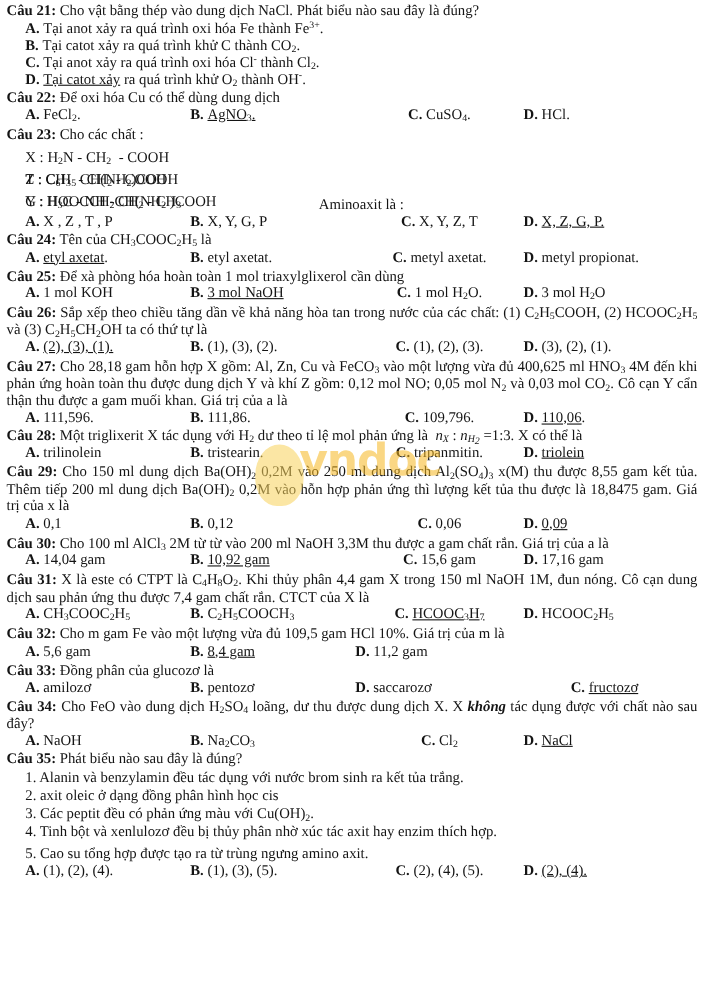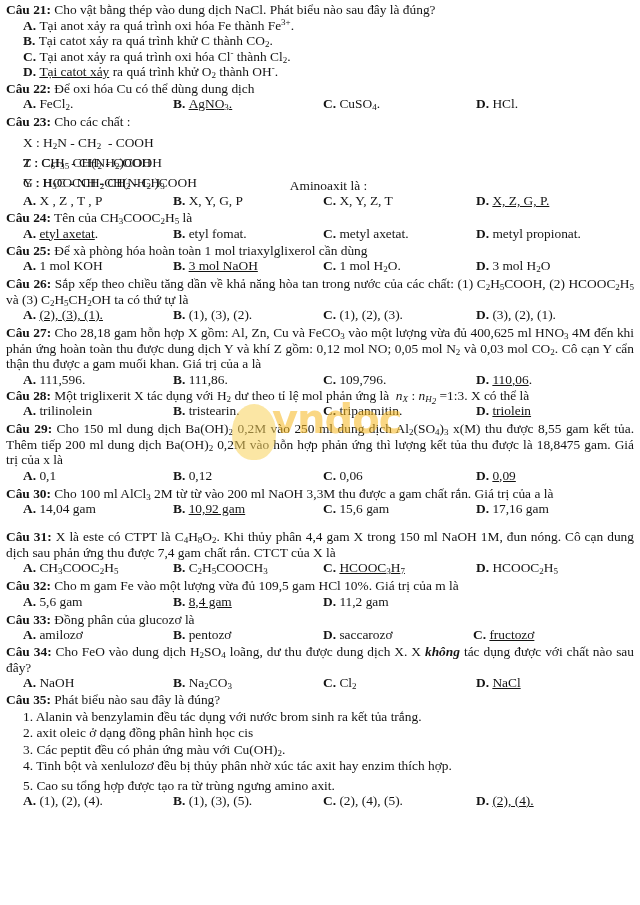--- a/index.html
+++ b/index.html
@@ -9,21 +9,21 @@
     font-size: 13.4px; color: #141414; line-height: 15.5px;
   }
   .page { position: absolute; left: 6px; top: 2px; width: 628px; }
   .q { margin: 0; }
   .qtext { }
   .qhead { font-weight: bold; }
   .para { display: block; text-align: justify; text-align-last: left; white-space: normal; }
   .stmt { display: block; padding-left: 17px; white-space: nowrap; }
   .opts { display: flex; padding-left: 17px; height: 16px; white-space: nowrap; }
   .opt { display: inline-block; }
-  .opt.c1 { width: 150px; } .opt.c2 { width: 150px; } .opt.c3 { width: 153px; } .opt.c4 { width: 150px; }
+  .opt.c1 { width: 150px; } .opt.c2 { width: 150px; } .opt.c3 { width: 153px; text-align: center; } .opt.c4 { width: 150px; }
   .lbl { font-weight: bold; }
   .ul { text-decoration: underline; }
   sub { font-size: 9px; vertical-align: -2px; line-height: 0; }
   sup { font-size: 9px; vertical-align: 5px; line-height: 0; }
   .sub-block { padding-left: 17px; display: block; white-space: nowrap; text-align: center; }
   .formula-row { display: flex; padding-left: 17px; white-space: nowrap; height: 20px; line-height: 20px; flex-direction: column; }
   .italic-bold { font-style: italic; font-weight: bold; }
   .watermark {
     position: absolute; left: 232px; top: 404px; width: 200px; height: 70px;
     pointer-events: none; opacity: 0.55;
@@ -78,21 +78,21 @@
         <span class="opt c1"><span class="lbl">A. </span><span>X , Z , T , P</span></span>
         <span class="opt c2"><span class="lbl">B. </span><span>X, Y, G, P</span></span>
         <span class="opt c3"><span class="lbl">C. </span><span>X, Y, Z, T</span></span>
         <span class="opt c4"><span class="lbl">D. </span><span><span class="ul">X, Z, G, P.</span></span></span>
       </div>
     </div>
     <div class="q" style="margin-top: 1px;">
       <div class="para"><span class="qhead">Câu 24:</span><span class="qtext"> Tên của CH<sub>3</sub>COOC<sub>2</sub>H<sub>5</sub> là</span></div>
       <div class="opts">
         <span class="opt c1"><span class="lbl">A. </span><span><span class="ul">etyl axetat</span>.</span></span>
-        <span class="opt c2"><span class="lbl">B. </span><span>etyl fomat.</span></span>
+        <span class="opt c2"><span class="lbl">B. </span><span>etyl axetat.</span></span>
         <span class="opt c3"><span class="lbl">C. </span><span>metyl axetat.</span></span>
         <span class="opt c4"><span class="lbl">D. </span><span>metyl propionat.</span></span>
       </div>
     </div>
     <div class="q" style="margin-top: 1px;">
       <div class="para"><span class="qhead">Câu 25:</span><span class="qtext"> Để xà phòng hóa hoàn toàn 1 mol triaxylglixerol cần dùng</span></div>
       <div class="opts">
         <span class="opt c1"><span class="lbl">A. </span><span>1 mol KOH</span></span>
         <span class="opt c2"><span class="lbl">B. </span><span><span class="ul">3 mol NaOH</span></span></span>
         <span class="opt c3"><span class="lbl">C. </span><span>1 mol H<sub>2</sub>O.</span></span>
@@ -137,21 +137,21 @@
     </div>
     <div class="q" style="margin-top: 2px;">
       <div class="para"><span class="qhead">Câu 30:</span><span class="qtext"> Cho 100 ml AlCl<sub>3</sub> 2M từ từ vào 200 ml NaOH 3,3M thu được a gam chất rắn. Giá trị của a là</span></div>
       <div class="opts">
         <span class="opt c1"><span class="lbl">A. </span><span>14,04 gam</span></span>
         <span class="opt c2"><span class="lbl">B. </span><span><span class="ul">10,92 gam</span></span></span>
         <span class="opt c3"><span class="lbl">C. </span><span>15,6 gam</span></span>
         <span class="opt c4"><span class="lbl">D. </span><span>17,16 gam</span></span>
       </div>
     </div>
-    <div class="q" style="margin-top: 12px;">
+    <div class="q" style="margin-top: 2px;">
       <div class="para"><span class="qhead">Câu 31:</span><span class="qtext"> X là este có CTPT là C<sub>4</sub>H<sub>8</sub>O<sub>2</sub>. Khi thủy phân 4,4 gam X trong 150 ml NaOH 1M, đun nóng. Cô cạn dung dịch sau phản ứng thu được 7,4 gam chất rắn. CTCT của X là</span></div>
       <div class="opts">
         <span class="opt c1"><span class="lbl">A. </span><span>CH<sub>3</sub>COOC<sub>2</sub>H<sub>5</sub></span></span>
         <span class="opt c2"><span class="lbl">B. </span><span>C<sub>2</sub>H<sub>5</sub>COOCH<sub>3</sub></span></span>
         <span class="opt c3"><span class="lbl">C. </span><span><span class="ul">HCOOC<sub>3</sub>H<sub>7</sub></span></span></span>
         <span class="opt c4"><span class="lbl">D. </span><span>HCOOC<sub>2</sub>H<sub>5</sub></span></span>
       </div>
     </div>
     <div class="q" style="margin-top: 2px;">
       <div class="para"><span class="qhead">Câu 32:</span><span class="qtext"> Cho m gam Fe vào một lượng vừa đủ 109,5 gam HCl 10%. Giá trị của m là</span></div>

